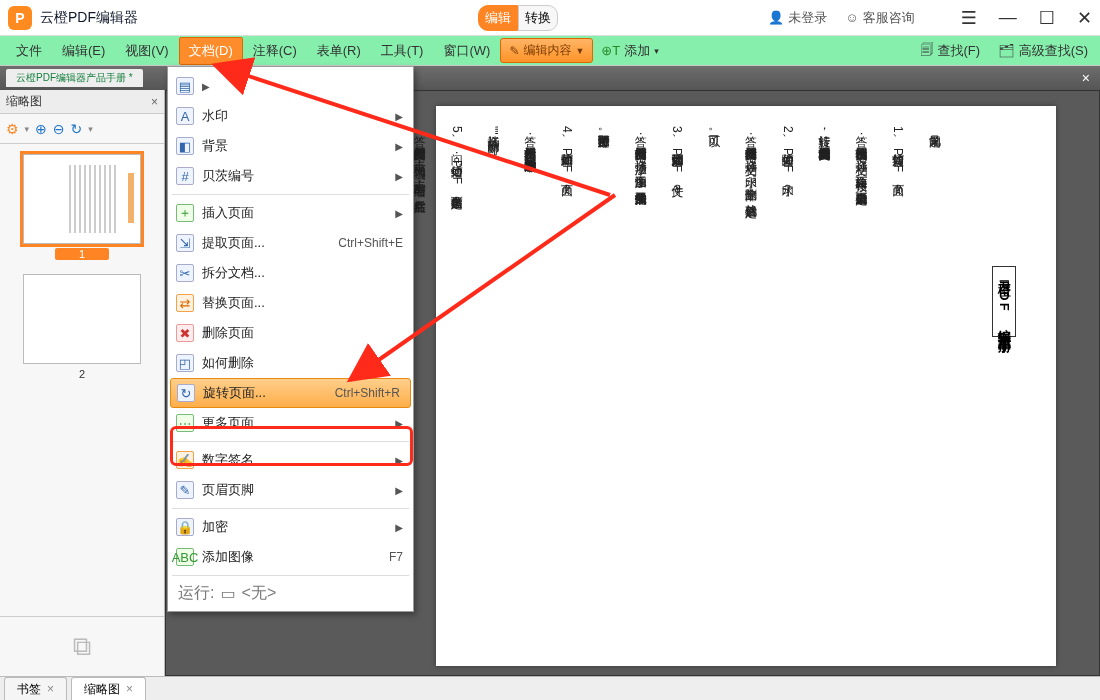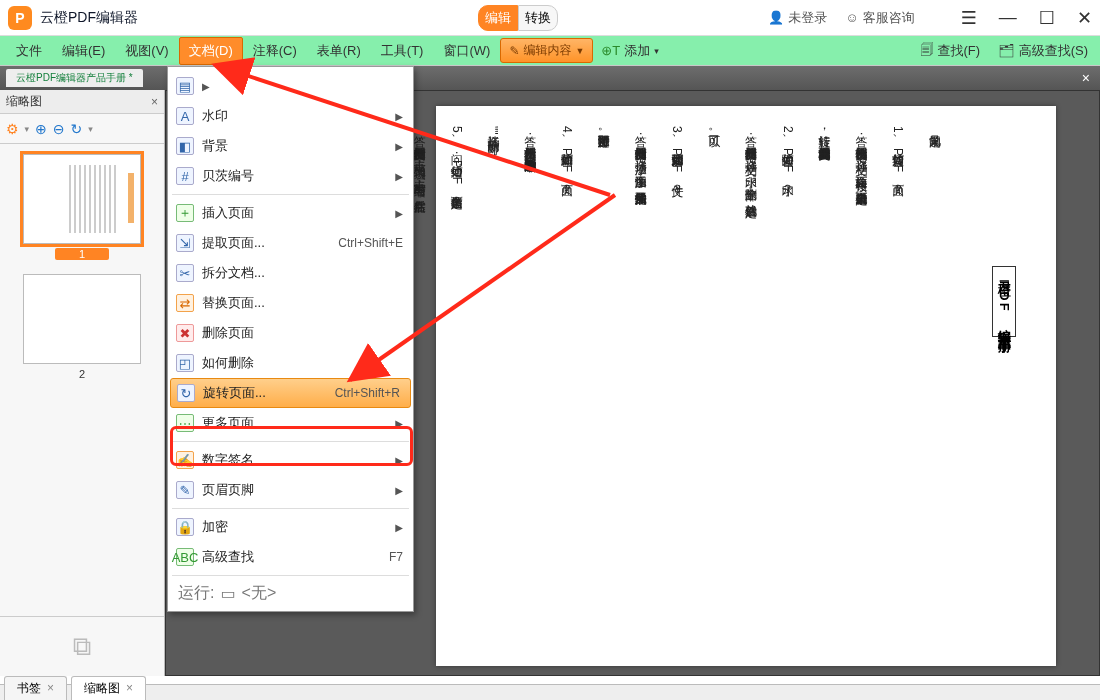--- a/index.html
+++ b/index.html
@@ -69,21 +69,21 @@
   .dd-item .arrow{font-size:10px;color:#555;}
   .dd-sep{height:1px;background:#ddd;margin:3px 4px;}
   .dd-item.highlight{ background:linear-gradient(#ffcf8b,#ffae4a); border:1px solid #e88a12; border-radius:3px; margin:0 2px; padding-left:6px;}
   .dd-redbox{position:absolute; left:170px; top:426px; width:243px; height:40px; border:3px solid #ff2a1a; border-radius:6px; z-index:60; pointer-events:none;}
   .dd-run{height:28px;display:flex;align-items:center;padding:0 10px;font-size:16px;color:#777;gap:6px;}
 
   
   .arrow-svg{position:absolute;z-index:70;pointer-events:none;}
 
   
-  .bottom-tabs { position:absolute; left:0; right:0; bottom:0; height:16px; background:#eee; border-top:1px solid #bbb; display:flex; align-items:flex-end; font-size:12px;}
+  .bottom-tabs { position:absolute; left:0; right:0; bottom:0; height:24px; background:#eee; border-top:1px solid #bbb; display:flex; font-size:12px;}
   .btab{padding:3px 12px;border:1px solid #bbb;border-bottom:none;background:#f5f5f5;margin-left:4px;cursor:pointer;border-radius:3px 3px 0 0;}
   .btab.active{background:#fff;}
   .btab .x{margin-left:6px;color:#888;}
 
   
   .mini-lines{position:absolute;left:10px;right:24px;top:10px;bottom:10px;display:flex;flex-direction:row-reverse;gap:3px;}
   .mini-lines div{writing-mode:vertical-rl;width:2px;background:#ccc;}
   .mini-title{position:absolute;right:6px;top:18px;width:6px;height:50px;background:#f3b26b;}
 </style>
 </head>
@@ -289,21 +289,21 @@
       <span class="arrow">▶</span>
     </div>
   <div class="dd-sep"></div>
   <div class="dd-item">
       <span class="mi-ico">🔒</span>
       <span class="label">加密</span>
       <span class="arrow">▶</span>
     </div>
   <div class="dd-item">
       <span class="mi-ico green" style="font-size:13px">ABC</span>
-      <span class="label">高级查找</span>
+      <span class="label">添加图像</span>
       <span class="sc">F7</span>
     </div>
   <div class="dd-sep"></div>
   <div class="dd-run">
       <span>运行:</span>
       <span>▭</span>
       <span>&lt;无&gt;</span>
     </div>
 </div>
 

